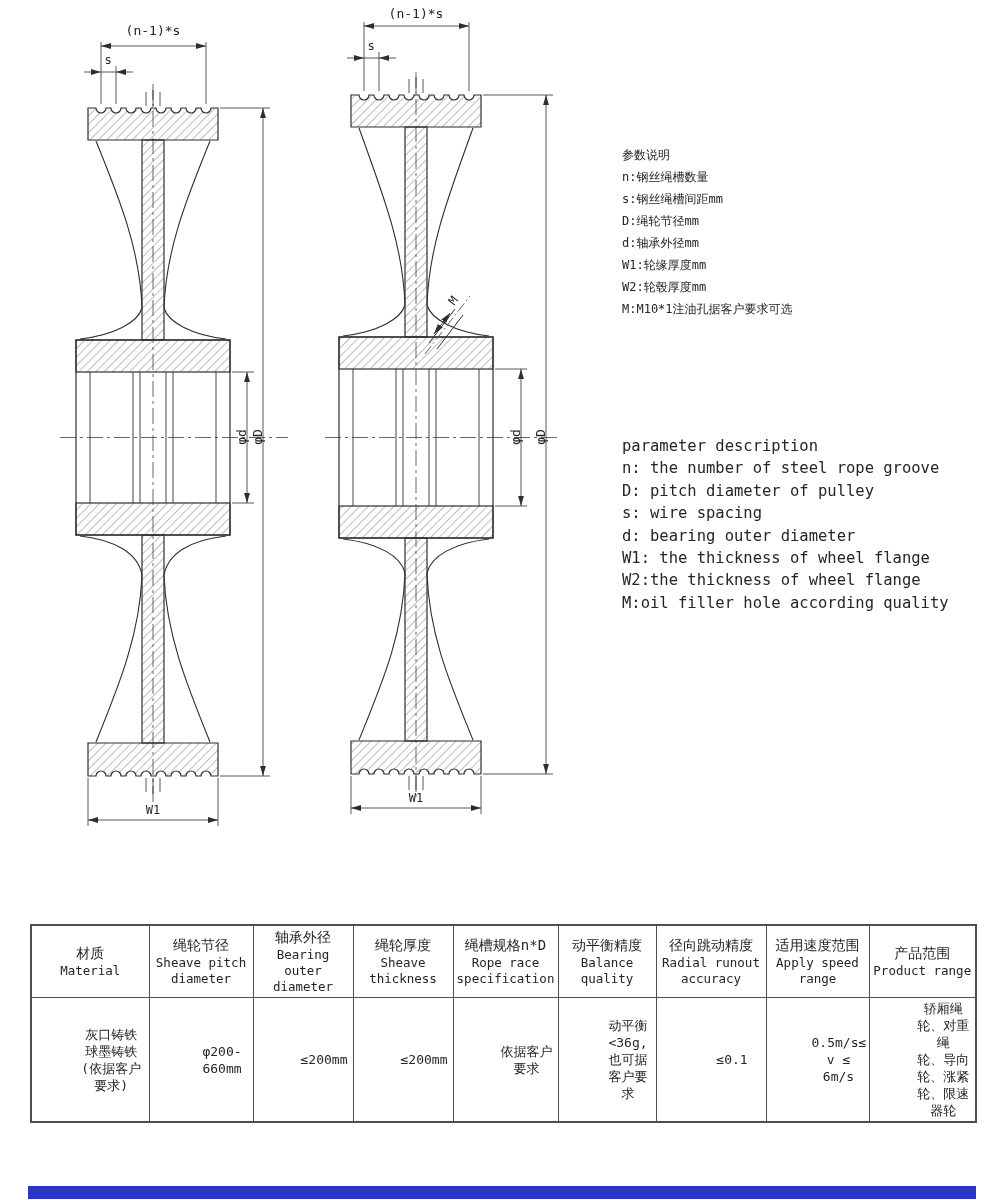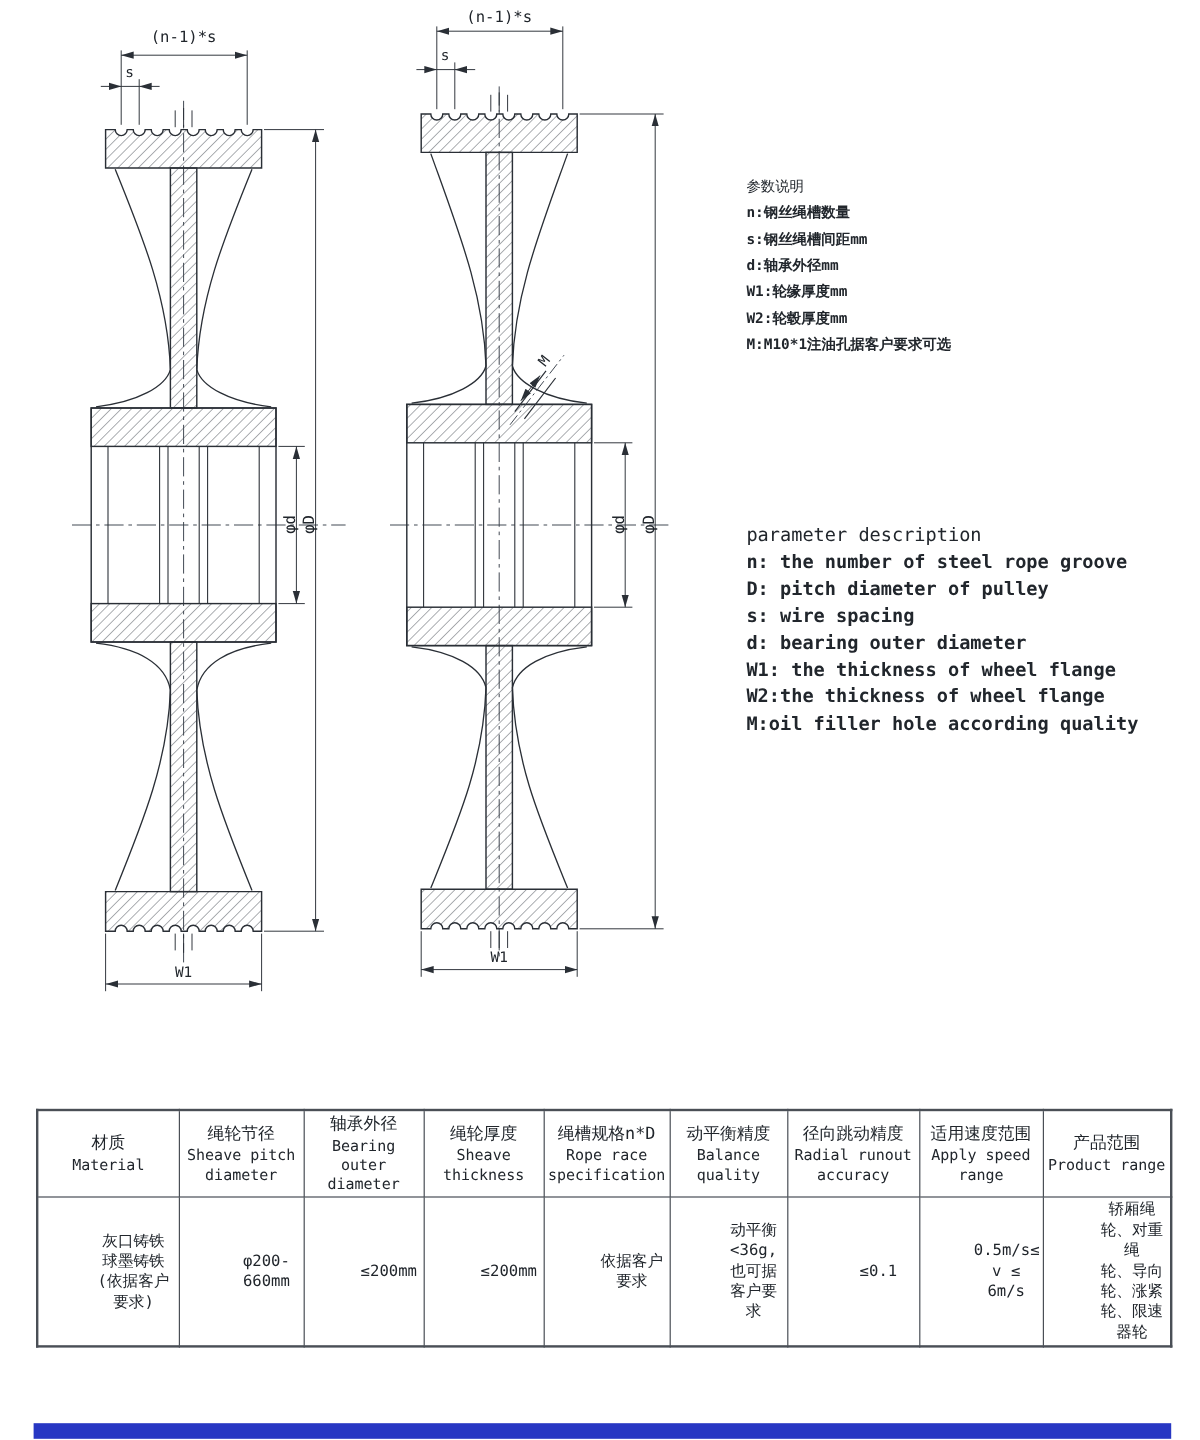--- a/index.html
+++ b/index.html
@@ -5,21 +5,21 @@
   html,body{margin:0;padding:0;background:#ffffff;}
   .canvas{
     position:relative;width:1000px;height:1200px;background:#fff;overflow:hidden;
     font-family:"DejaVu Sans Mono","DejaVu Sans",monospace;color:#21262c;
   }
   .drawing-svg{position:absolute;left:0;top:0;}
   .notes{position:absolute;left:622px;}
   .notes-cn{top:144px;font-size:12px;line-height:22px;}
   .notes-en{top:395px;font-size:15.5px;line-height:22.4px;margin-top:40px;}
   .note-title{white-space:pre;}
-  .note-line{white-space:pre;font-weight:bold;}
+  .note-line{white-space:pre;}
   .spec-table{
     position:absolute;left:30px;top:924px;width:945px;
     border-collapse:collapse;table-layout:fixed;background:#fff;
   }
   .spec-table th,.spec-table td{
     border:1px solid #4a4f56;vertical-align:middle;text-align:center;
     padding:2px 3px;font-weight:normal;
   }
   .spec-table{border:2px solid #4a4f56;}
   .spec-table thead tr{height:58px;}
@@ -200,20 +200,21 @@
       <text x="516" y="441" transform="rotate(-90 516 437)">φd</text>
       <text x="541" y="441" transform="rotate(-90 541 437)">φD</text>
       <text x="416" y="802" font-size="12">W1</text>
     </g>
   </svg>
 
   <div class="notes notes-cn">
     <div class="note-title">参数说明</div>
     <div class="note-line">n:钢丝绳槽数量</div>
     <div class="note-line">s:钢丝绳槽间距mm</div>
+    <div class="note-line">D:绳轮节径mm</div>
     <div class="note-line">d:轴承外径mm</div>
     <div class="note-line">W1:轮缘厚度mm</div>
     <div class="note-line">W2:轮毂厚度mm</div>
     <div class="note-line">M:M10*1注油孔据客户要求可选</div>
   </div>
 
   <div class="notes notes-en">
     <div class="note-title">parameter description</div>
     <div class="note-line">n: the number of steel rope groove</div>
     <div class="note-line">D: pitch diameter of pulley</div>

